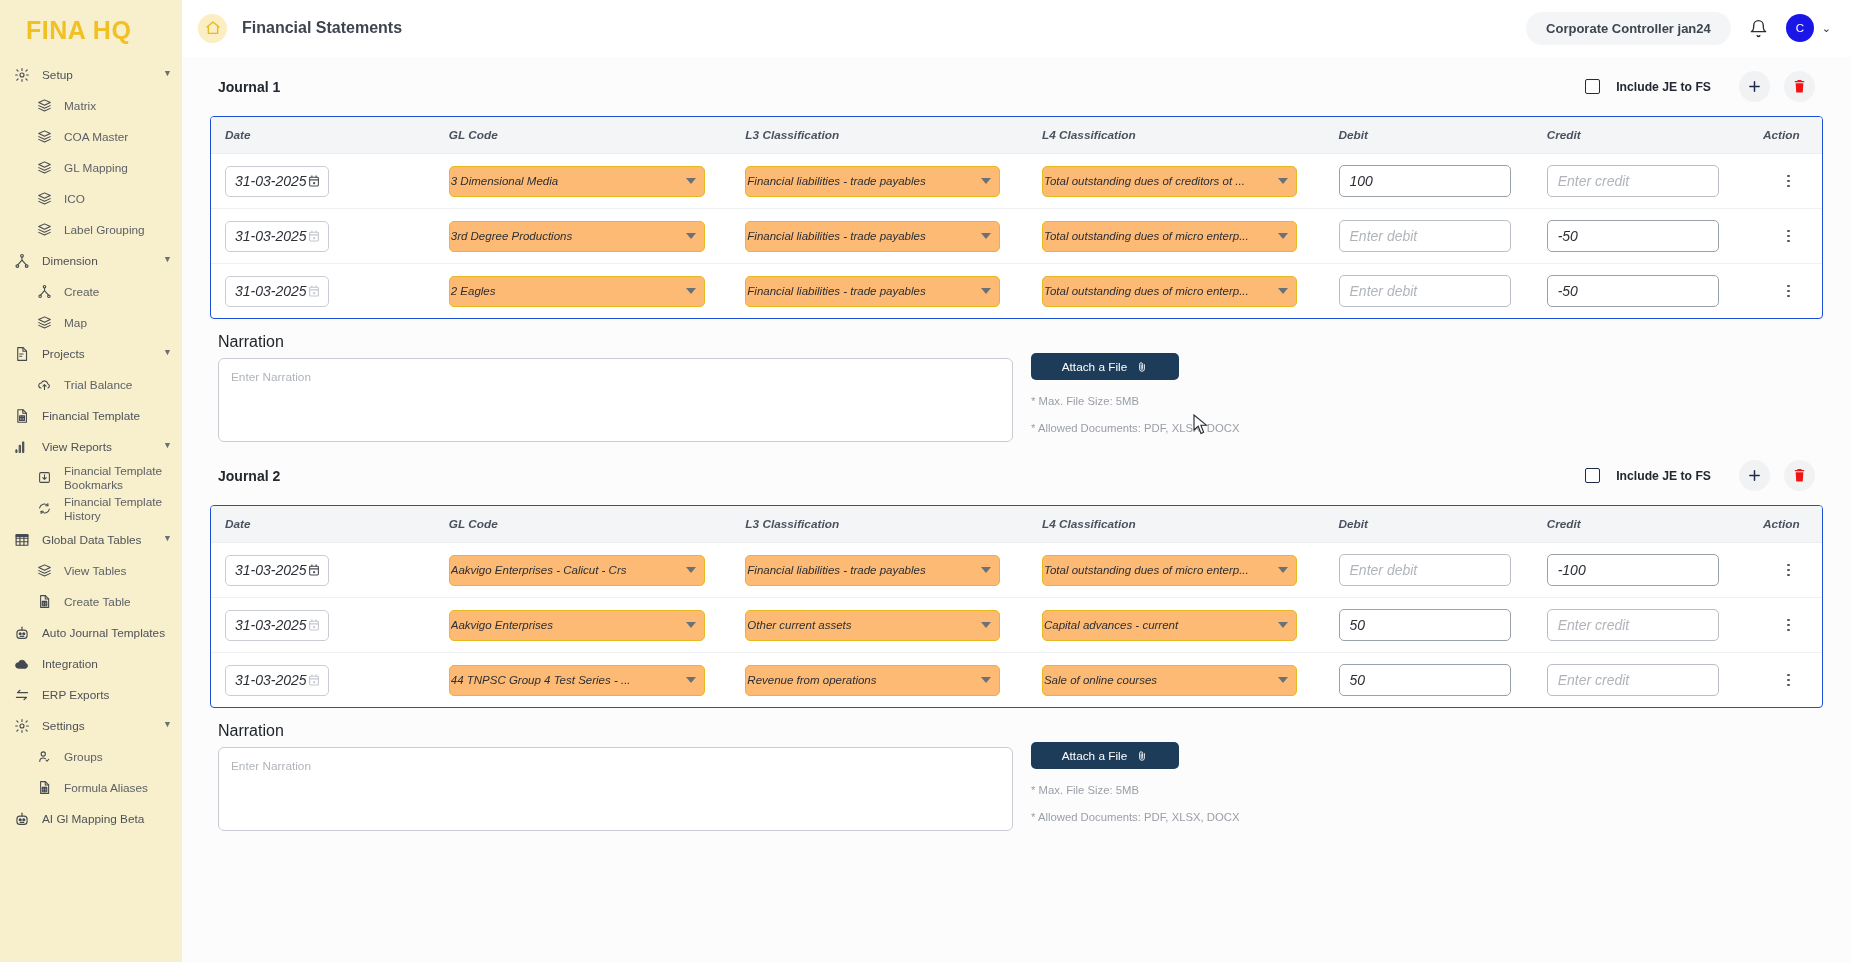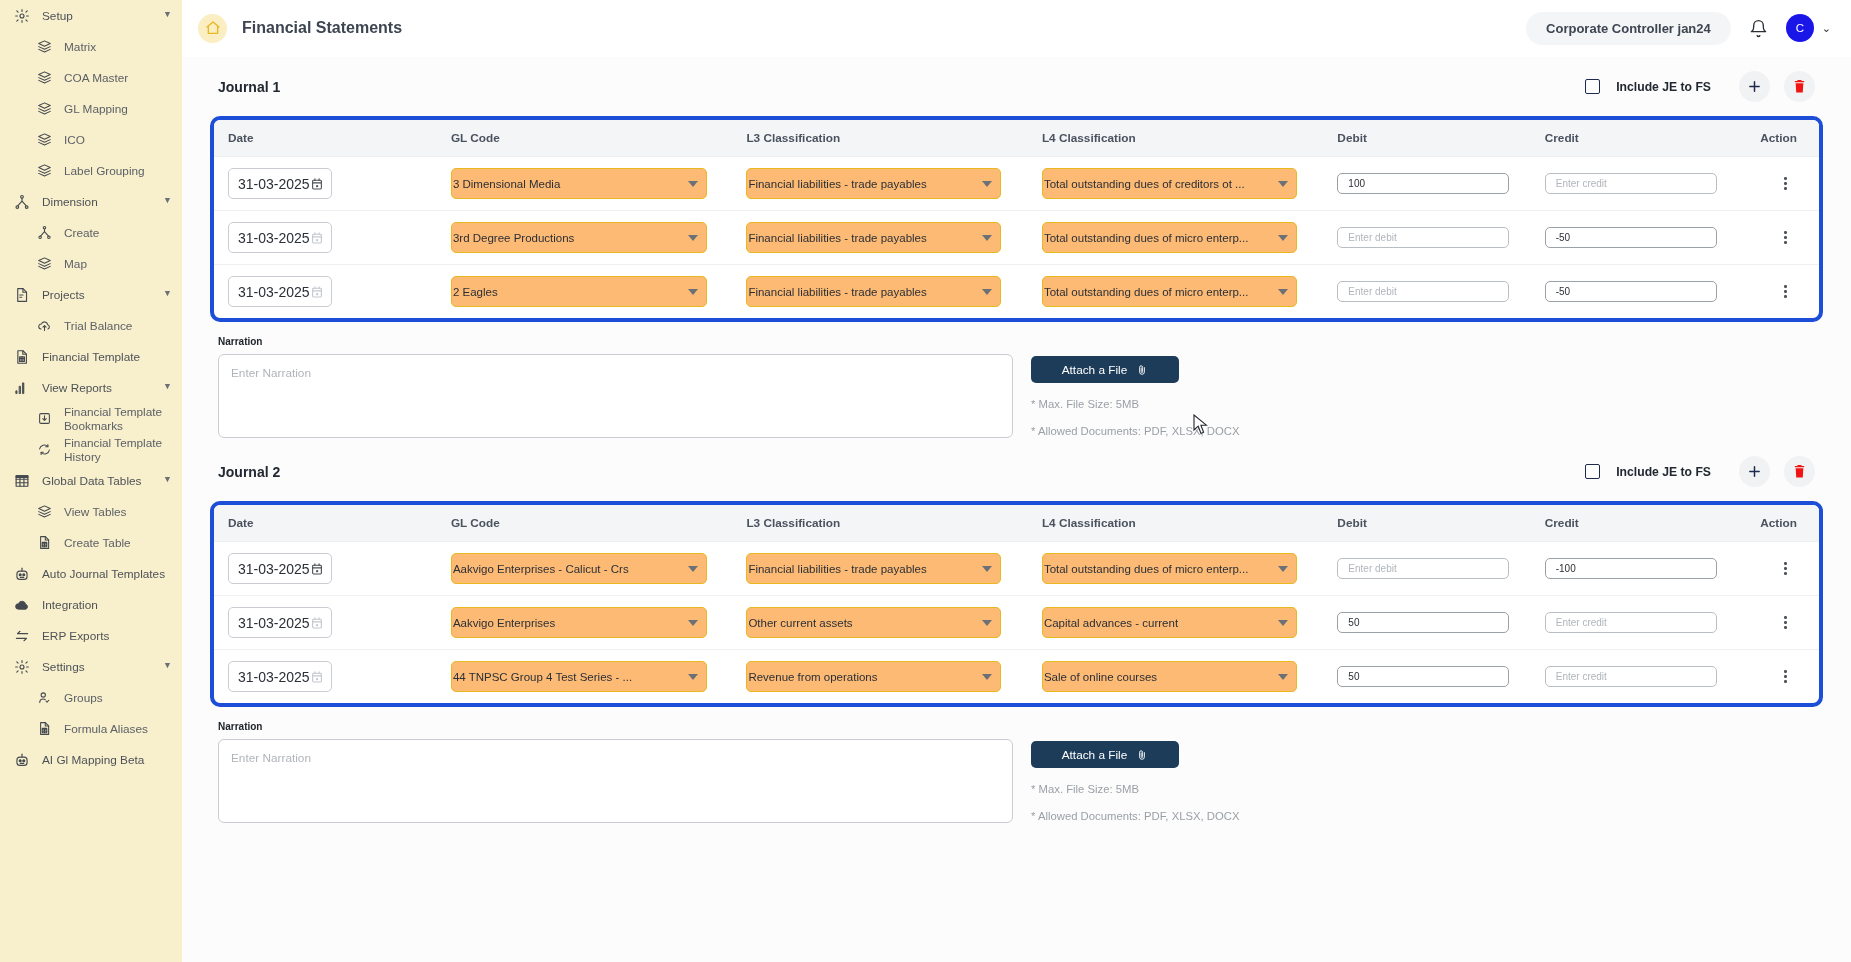--- a/index.html
+++ b/index.html
@@ -99,22 +99,22 @@
   }
   .chklbl { font-size: 12.2px; font-weight: bold; color: #222831; margin-left: 2px; margin-right: 14px; }
   .circbtn {
     width: 31px; height: 31px; border-radius: 50%;
     background: #f1f2f4; display: flex; align-items: center;
     justify-content: center; cursor: pointer;
   }
   .circbtn svg { width: 17px; height: 17px; display: block; }
 
   .tablecard {
-    background: #fff; border: 4px solid #1d4ed8;
-    border-radius: 10px; overflow: hidden;
+    background: #fff; border: 1px solid #1d4ed8;
+    border-radius: 4px; overflow: hidden; font-style: italic;
   }
   table { width: 100%; border-collapse: collapse; table-layout: fixed; }
   thead th {
     background: #f4f5f6; text-align: left;
     font-size: 11.8px; font-weight: bold; color: #4a5260;
     padding: 11px 0 11px 14px; border-bottom: 1px solid #eceef0;
   }
   tbody td { padding: 11px 0 11px 14px; border-bottom: 1px solid #eef0f2; vertical-align: middle; }
   tbody tr:last-child td { border-bottom: none; }
 
@@ -148,38 +148,38 @@
     white-space: nowrap; overflow: hidden;
   }
   .sel .caret {
     width: 0; height: 0; margin-left: 6px; flex: 0 0 9px;
     border-left: 5px solid transparent; border-right: 5px solid transparent;
     border-top: 6px solid #6c7177;
   }
   .sel.wide { width: 255px; }
 
   .numin {
-    height: 21px; width: 172px; border: 1px solid #9ba1a9;
+    height: 32px; width: 172px; border: 1px solid #9ba1a9;
     border-radius: 5px; background: #fff;
     display: flex; align-items: center; padding: 0 10px;
-    font-size: 10px; color: #2b2f36; cursor: text;
+    font-size: 14px; color: #2b2f36; cursor: text;
   }
   .numin.empty { border-color: #b9bec5; }
   .numin.empty span { color: #b0b5bb; }
 
   .kebab {
     display: flex; flex-direction: column; gap: 2.5px;
     align-items: center; cursor: pointer; width: 100%;
   }
   .kebab i { width: 2.6px; height: 2.6px; border-radius: 50%; background: #4f555d; display: block; }
 
   
   .narr { padding: 14px 8px 0 8px; display: flex; }
   .narr-left { width: 795px; }
-  .narr-lbl { font-size: 10px; font-weight: bold; color: #20252c; margin-bottom: 7px; }
+  .narr-lbl { font-size: 16px; font-weight: normal; color: #20252c; margin-bottom: 7px; }
   .narr-box {
     height: 84px; border: 1px solid #c9cdd3; border-radius: 6px;
     background: #fff; padding: 11px 12px;
     font-size: 11.8px; color: #b0b5bb; cursor: text;
   }
   .narr-right { margin-left: 18px; padding-top: 20px; }
   .attach {
     background: #1d3c59; color: #fff; border-radius: 5px;
     height: 27px; width: 148px;
     display: flex; align-items: center; justify-content: center; gap: 9px;
@@ -187,20 +187,21 @@
   }
   .attach svg { width: 12px; height: 14px; display: block; }
   .hint { font-size: 11.3px; color: #9a9fa6; margin-top: 15px; }
 
   .j2 { margin-top: 4px; }
 </style>
 </head>
 <body>
 
 <div id="sidebar">
+  <div class="logo">FINA HQ</div>
   <div class="nav" id="nav">
       <div class="navrow group">
         <span class="ico">
           <svg viewBox="0 0 24 24" fill="none" stroke="currentColor" stroke-width="1.7" stroke-linecap="round" stroke-linejoin="round">
             <circle cx="12" cy="12" r="3"></circle>
             <path d="M12 2.5v2.6M12 18.9v2.6M4.2 4.2l1.9 1.9M17.9 17.9l1.9 1.9M2.5 12h2.6M18.9 12h2.6M4.2 19.8l1.9-1.9M17.9 6.1l1.9-1.9"></path>
           </svg>
         </span>
         <span class="lbl">Setup</span>
         <span class="chev">▲</span>

